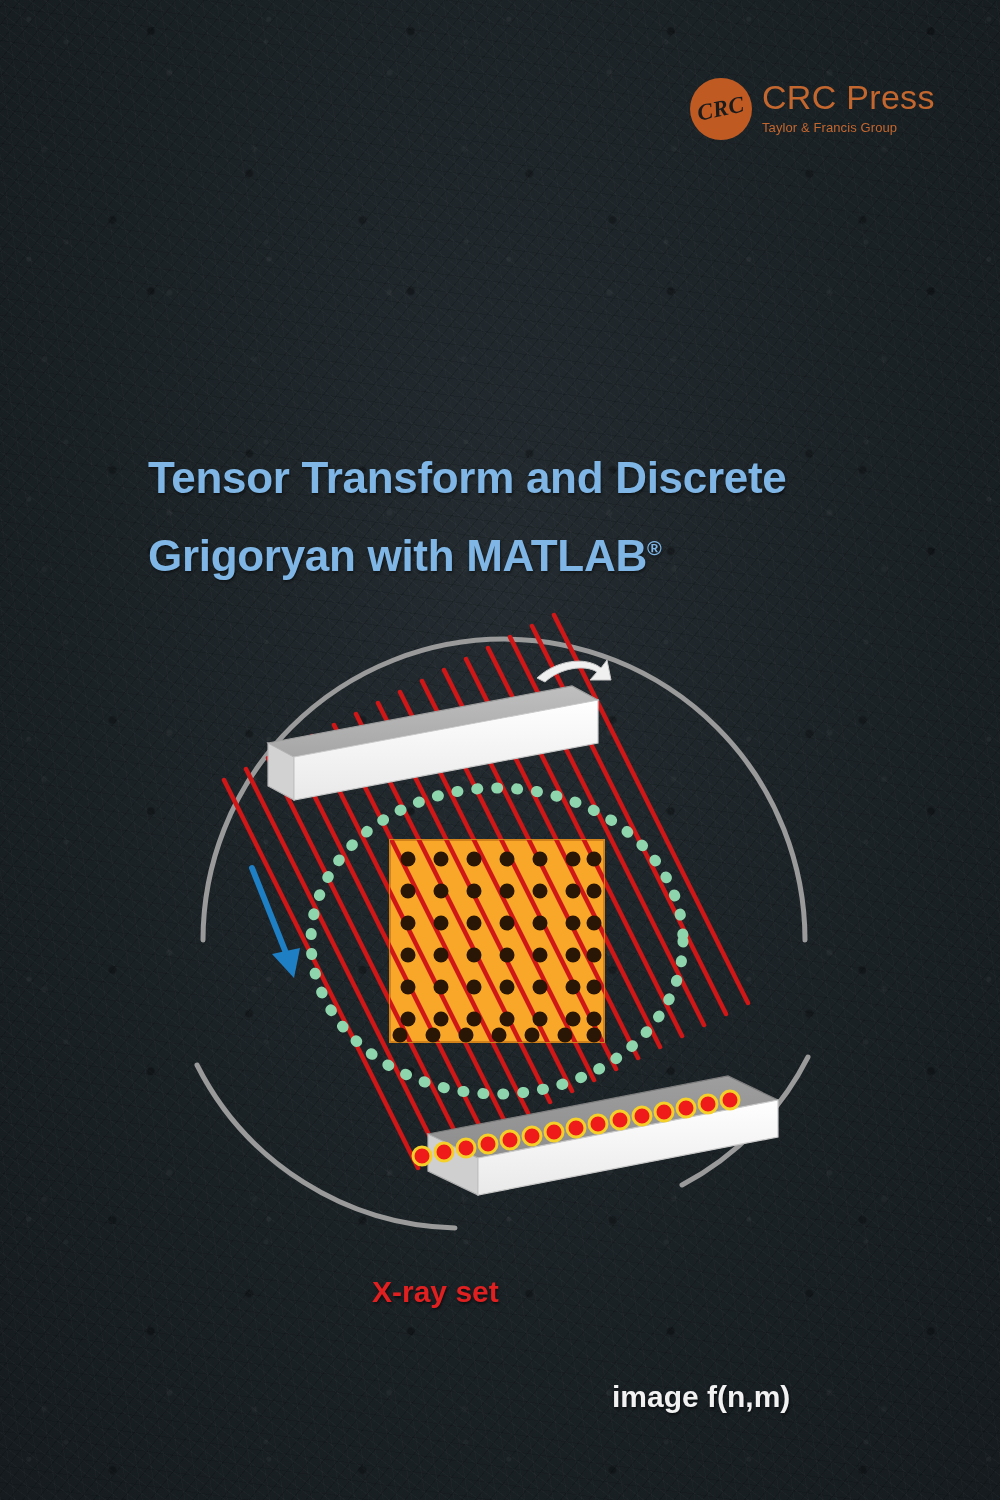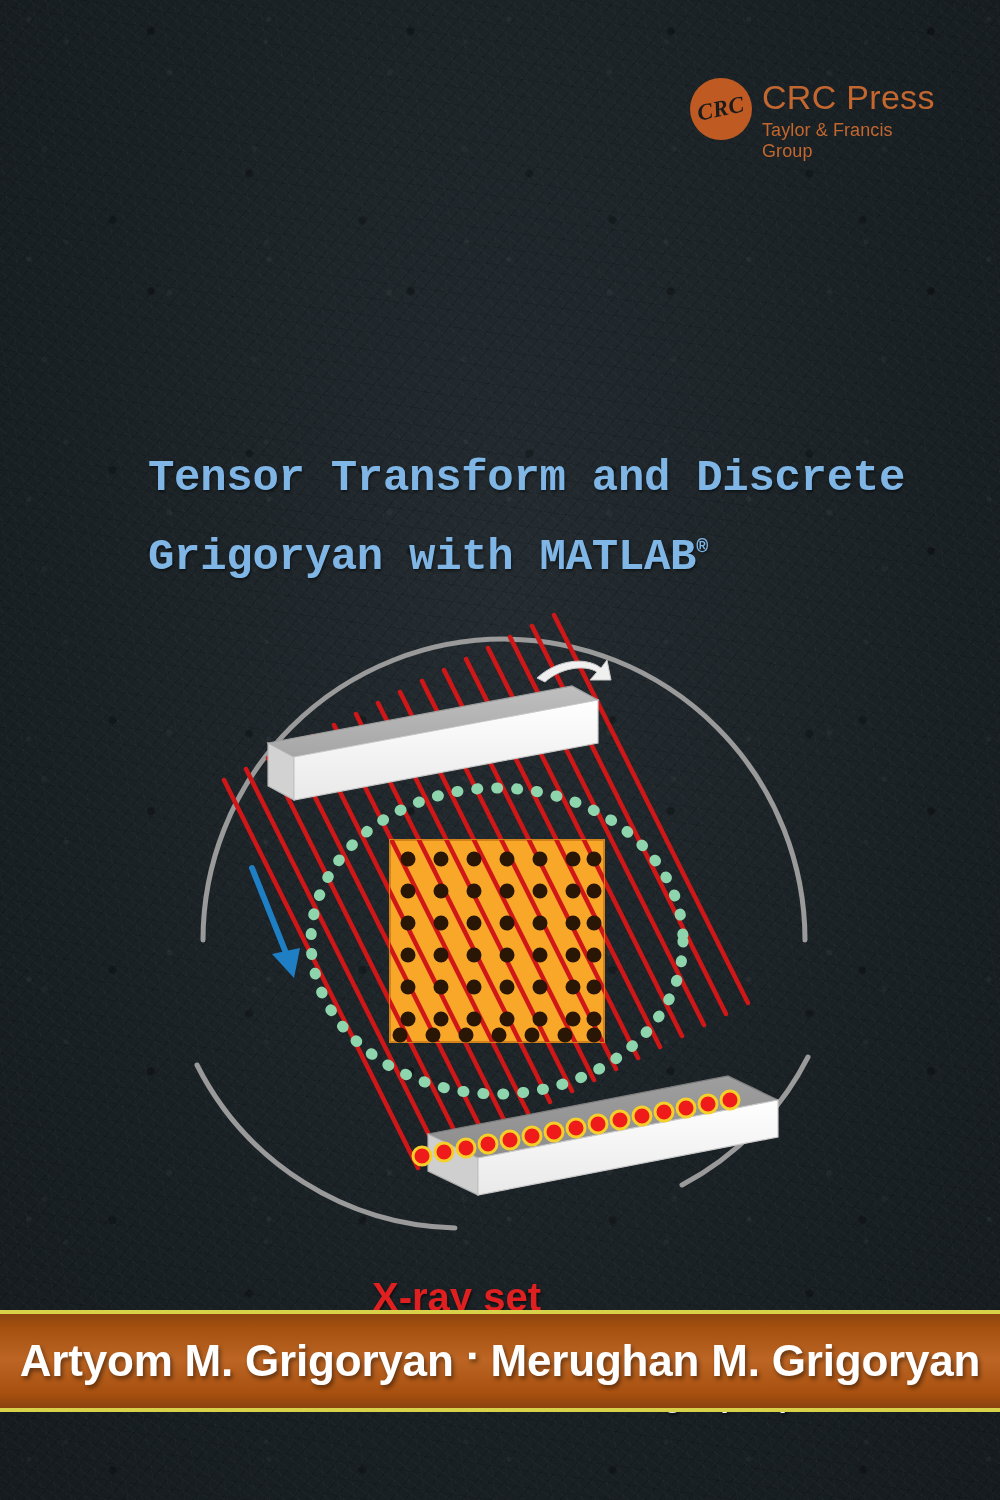--- a/index.html
+++ b/index.html
@@ -35,48 +35,48 @@
   .crc-disc{
     position:absolute;left:0;top:0;width:62px;height:62px;border-radius:50%;
     background:#c05a23;display:flex;align-items:center;justify-content:center;
   }
   .crc-disc span{
     color:#1b1b1b;font-weight:bold;font-size:23px;font-style:italic;
     font-family:"Liberation Serif",serif;letter-spacing:.5px;
     transform:rotate(-12deg);
   }
   .crc-name{position:absolute;left:72px;top:0px;color:#c3672f;font-size:34px;font-weight:400;letter-spacing:.3px;}
-  .crc-sub{position:absolute;left:72px;top:42px;color:#c3672f;font-size:18px;font-weight:400;letter-spacing:.1px;}
+  .crc-sub{position:absolute;left:72px;top:42px;color:#c3672f;font-size:13px;font-weight:400;letter-spacing:.1px;}
 
   
   #title{position:absolute;left:148px;top:152px;width:800px;}
   .tline{
     color:#d3d02e;font-weight:bold;font-size:132px;line-height:128px;
     font-family:"Liberation Sans Narrow","Liberation Sans",sans-serif;
     letter-spacing:-3px;transform:scaleX(.93);transform-origin:left center;
     text-shadow:2px 3px 4px rgba(0,0,0,.55);
   }
   
   #subtitle{position:absolute;left:148px;top:443px;width:790px;}
   .sline{
     color:#7fb6e6;font-weight:bold;font-size:44px;line-height:70px;
-    font-family:Liberation Mono, monospace;
+    font-family:Liberation Sans, sans-serif;
     letter-spacing:-.3px;text-shadow:1px 2px 3px rgba(0,0,0,.5);
   }
   .sline sup{font-size:20px;vertical-align:super;}
 
   
   #diagram{position:absolute;left:0;top:610px;width:1000px;height:640px;}
   #diagram svg{display:block;}
   .dlabel{
     position:absolute;font-weight:bold;
     font-family:"Liberation Sans Narrow","Liberation Sans",sans-serif;
     text-shadow:1px 2px 3px rgba(0,0,0,.6);
   }
-  #lbl-xray{left:372px;top:665px;color:#e02020;font-size:40px;}
+  #lbl-xray{left:372px;top:665px;color:#e02020;font-size:30px;}
   #lbl-image{left:612px;top:770px;color:#f2f2f2;font-size:30px;}
 
   
   #band{position:absolute;left:0;top:1310px;width:1000px;height:102px;}
   .rule{position:absolute;left:0;width:1000px;height:4px;background:#d8d24a;}
   .rule.top{top:0;}
   .rule.bot{bottom:0;}
   #band-fill{
     position:absolute;left:0;top:4px;width:1000px;height:94px;
     background:linear-gradient(180deg,#8d4510 0%,#a4500f 14%,#bc6524 48%,#a8500f 84%,#8a4310 100%);
@@ -272,24 +272,14 @@
         <line x1="252" y1="258" x2="288" y2="348" stroke="#1f7fc4" stroke-width="6" stroke-linecap="round"></line>
         <polygon points="294,368 272,344 300,338" fill="#1f7fc4"></polygon>
       </g>
     </svg>
 
     <div class="dlabel" id="lbl-xray">X-ray set</div>
     <div class="dlabel" id="lbl-image">image f(n,m)</div>
 
   </div>
 
-  <div id="band">
-    <div id="band-fill"></div>
-    <div class="rule top"></div>
-    <div class="rule bot"></div>
-    <div id="authors">
-      <span>Artyom M. Grigoryan</span>
-      <span class="sep">▪</span>
-      <span>Merughan M. Grigoryan</span>
-    </div>
-  </div>
 
 </div>
 
 </body></html>

